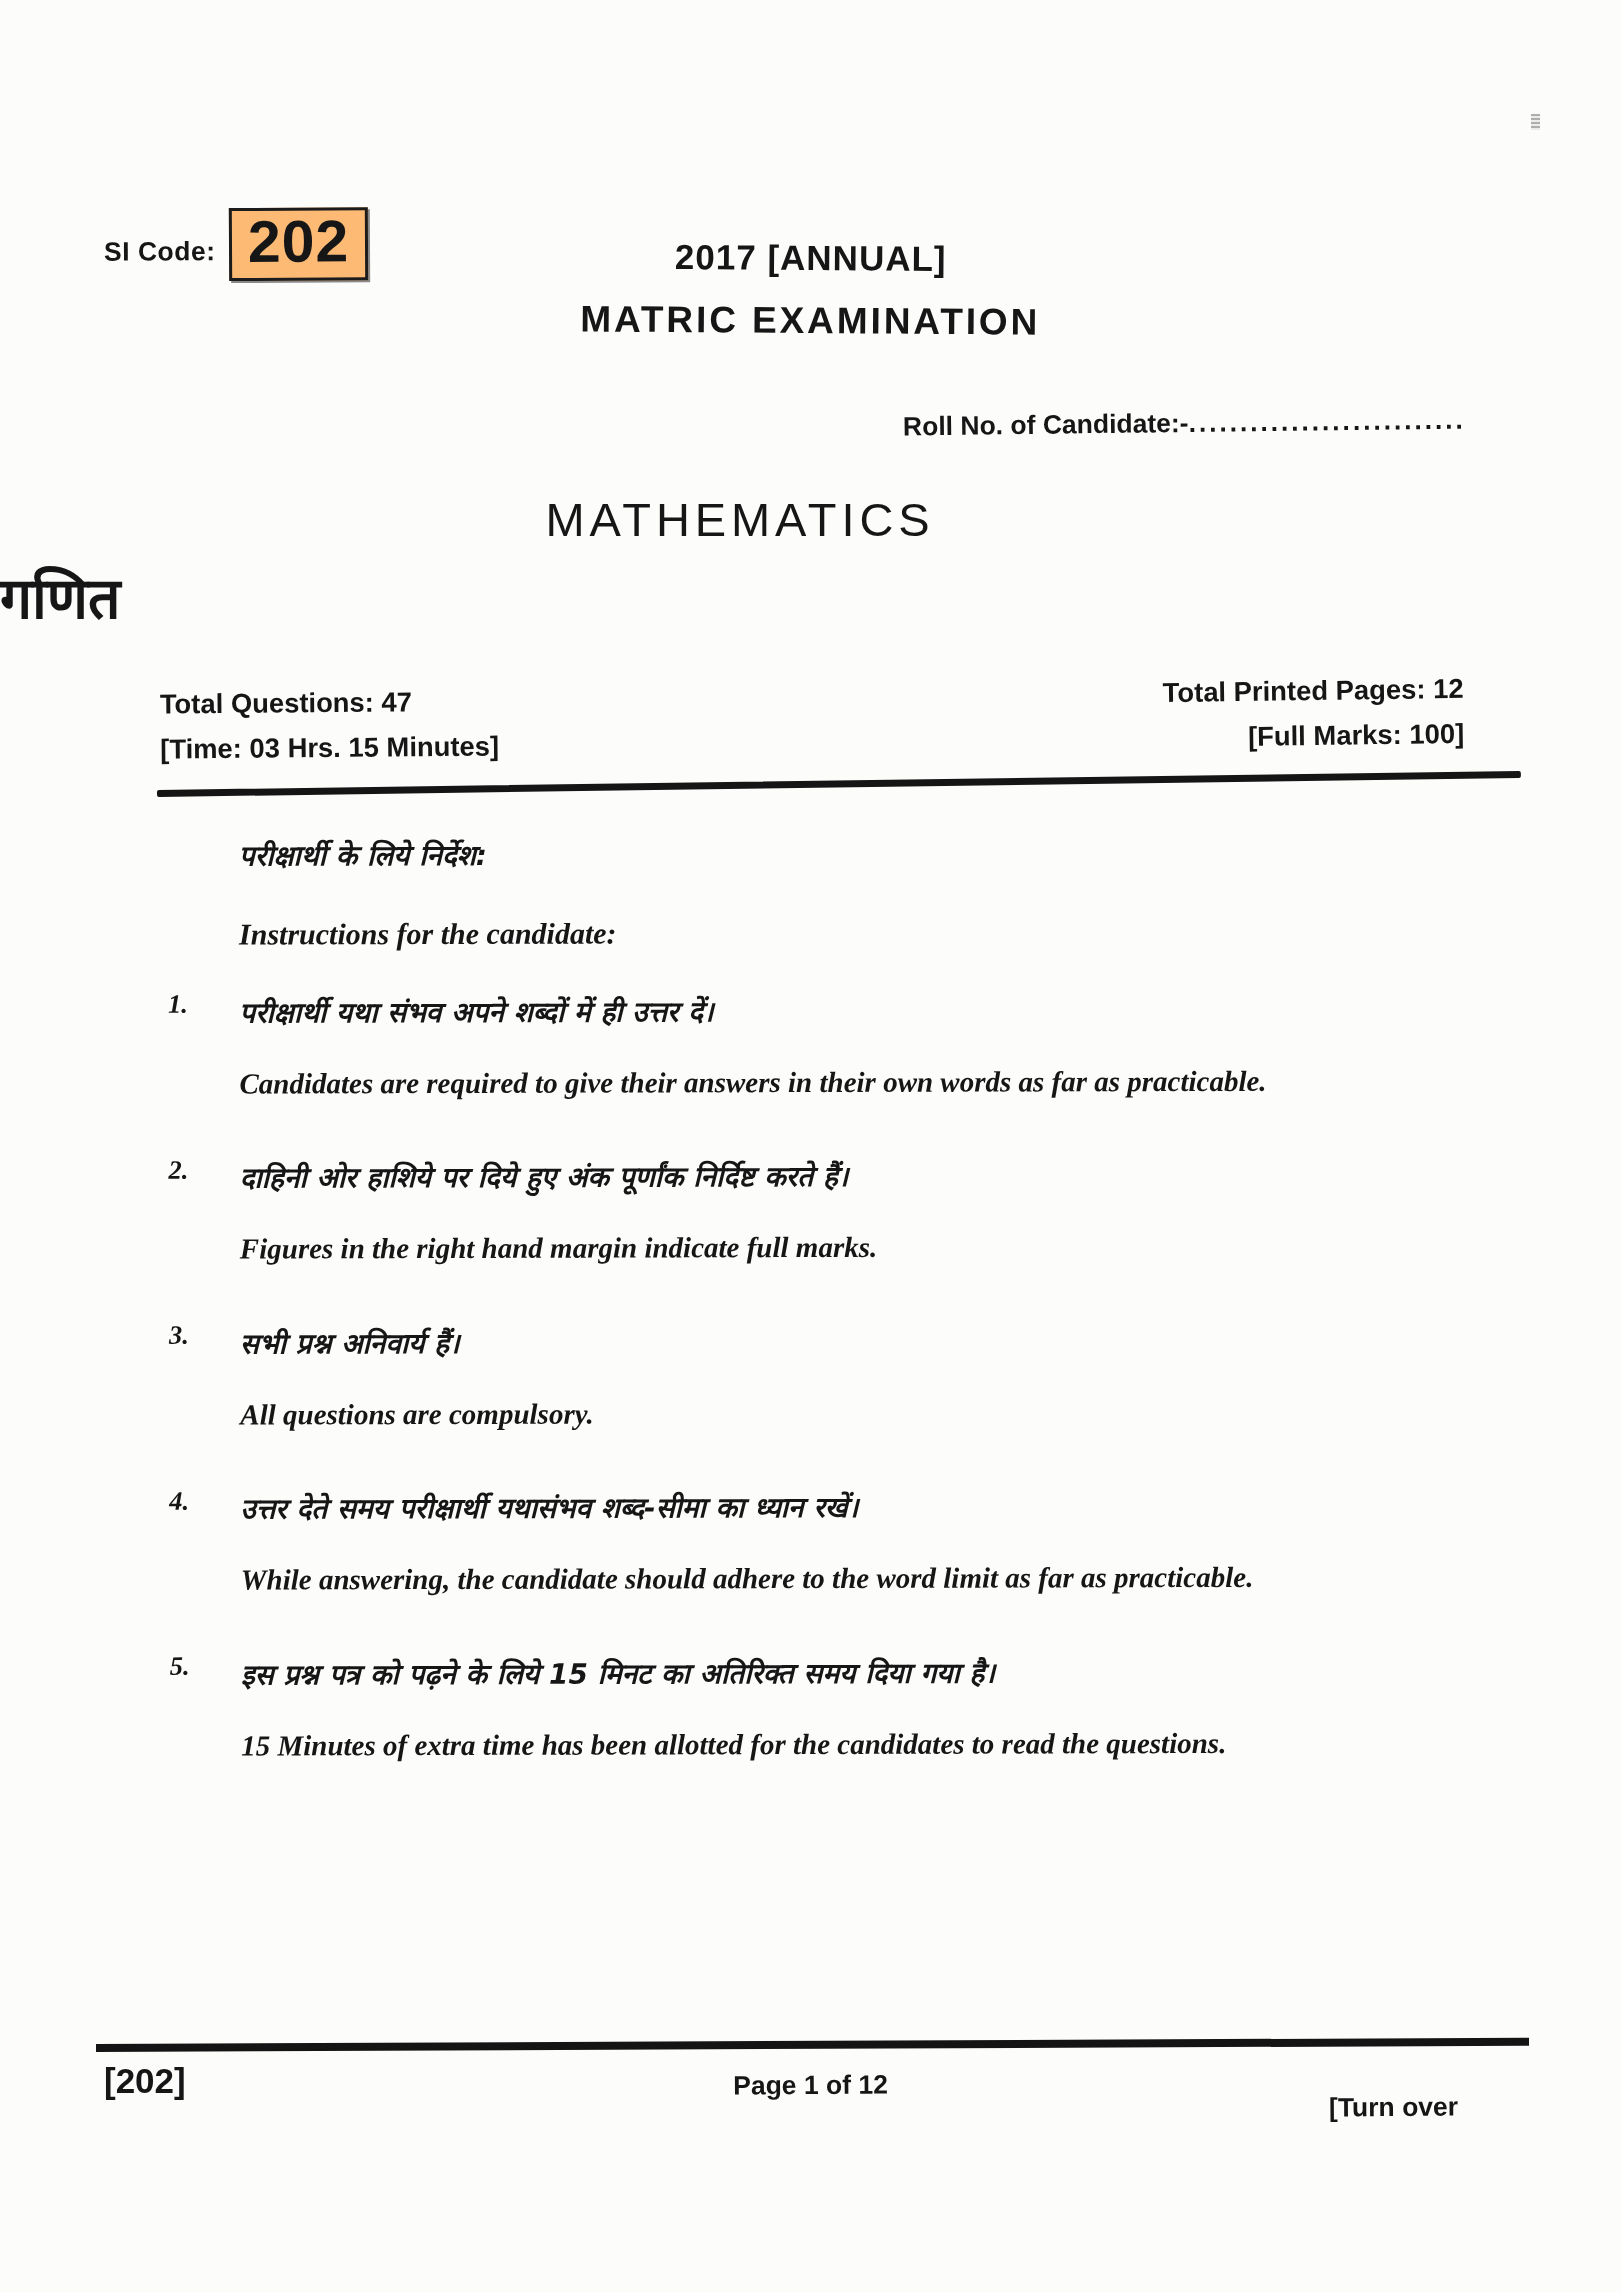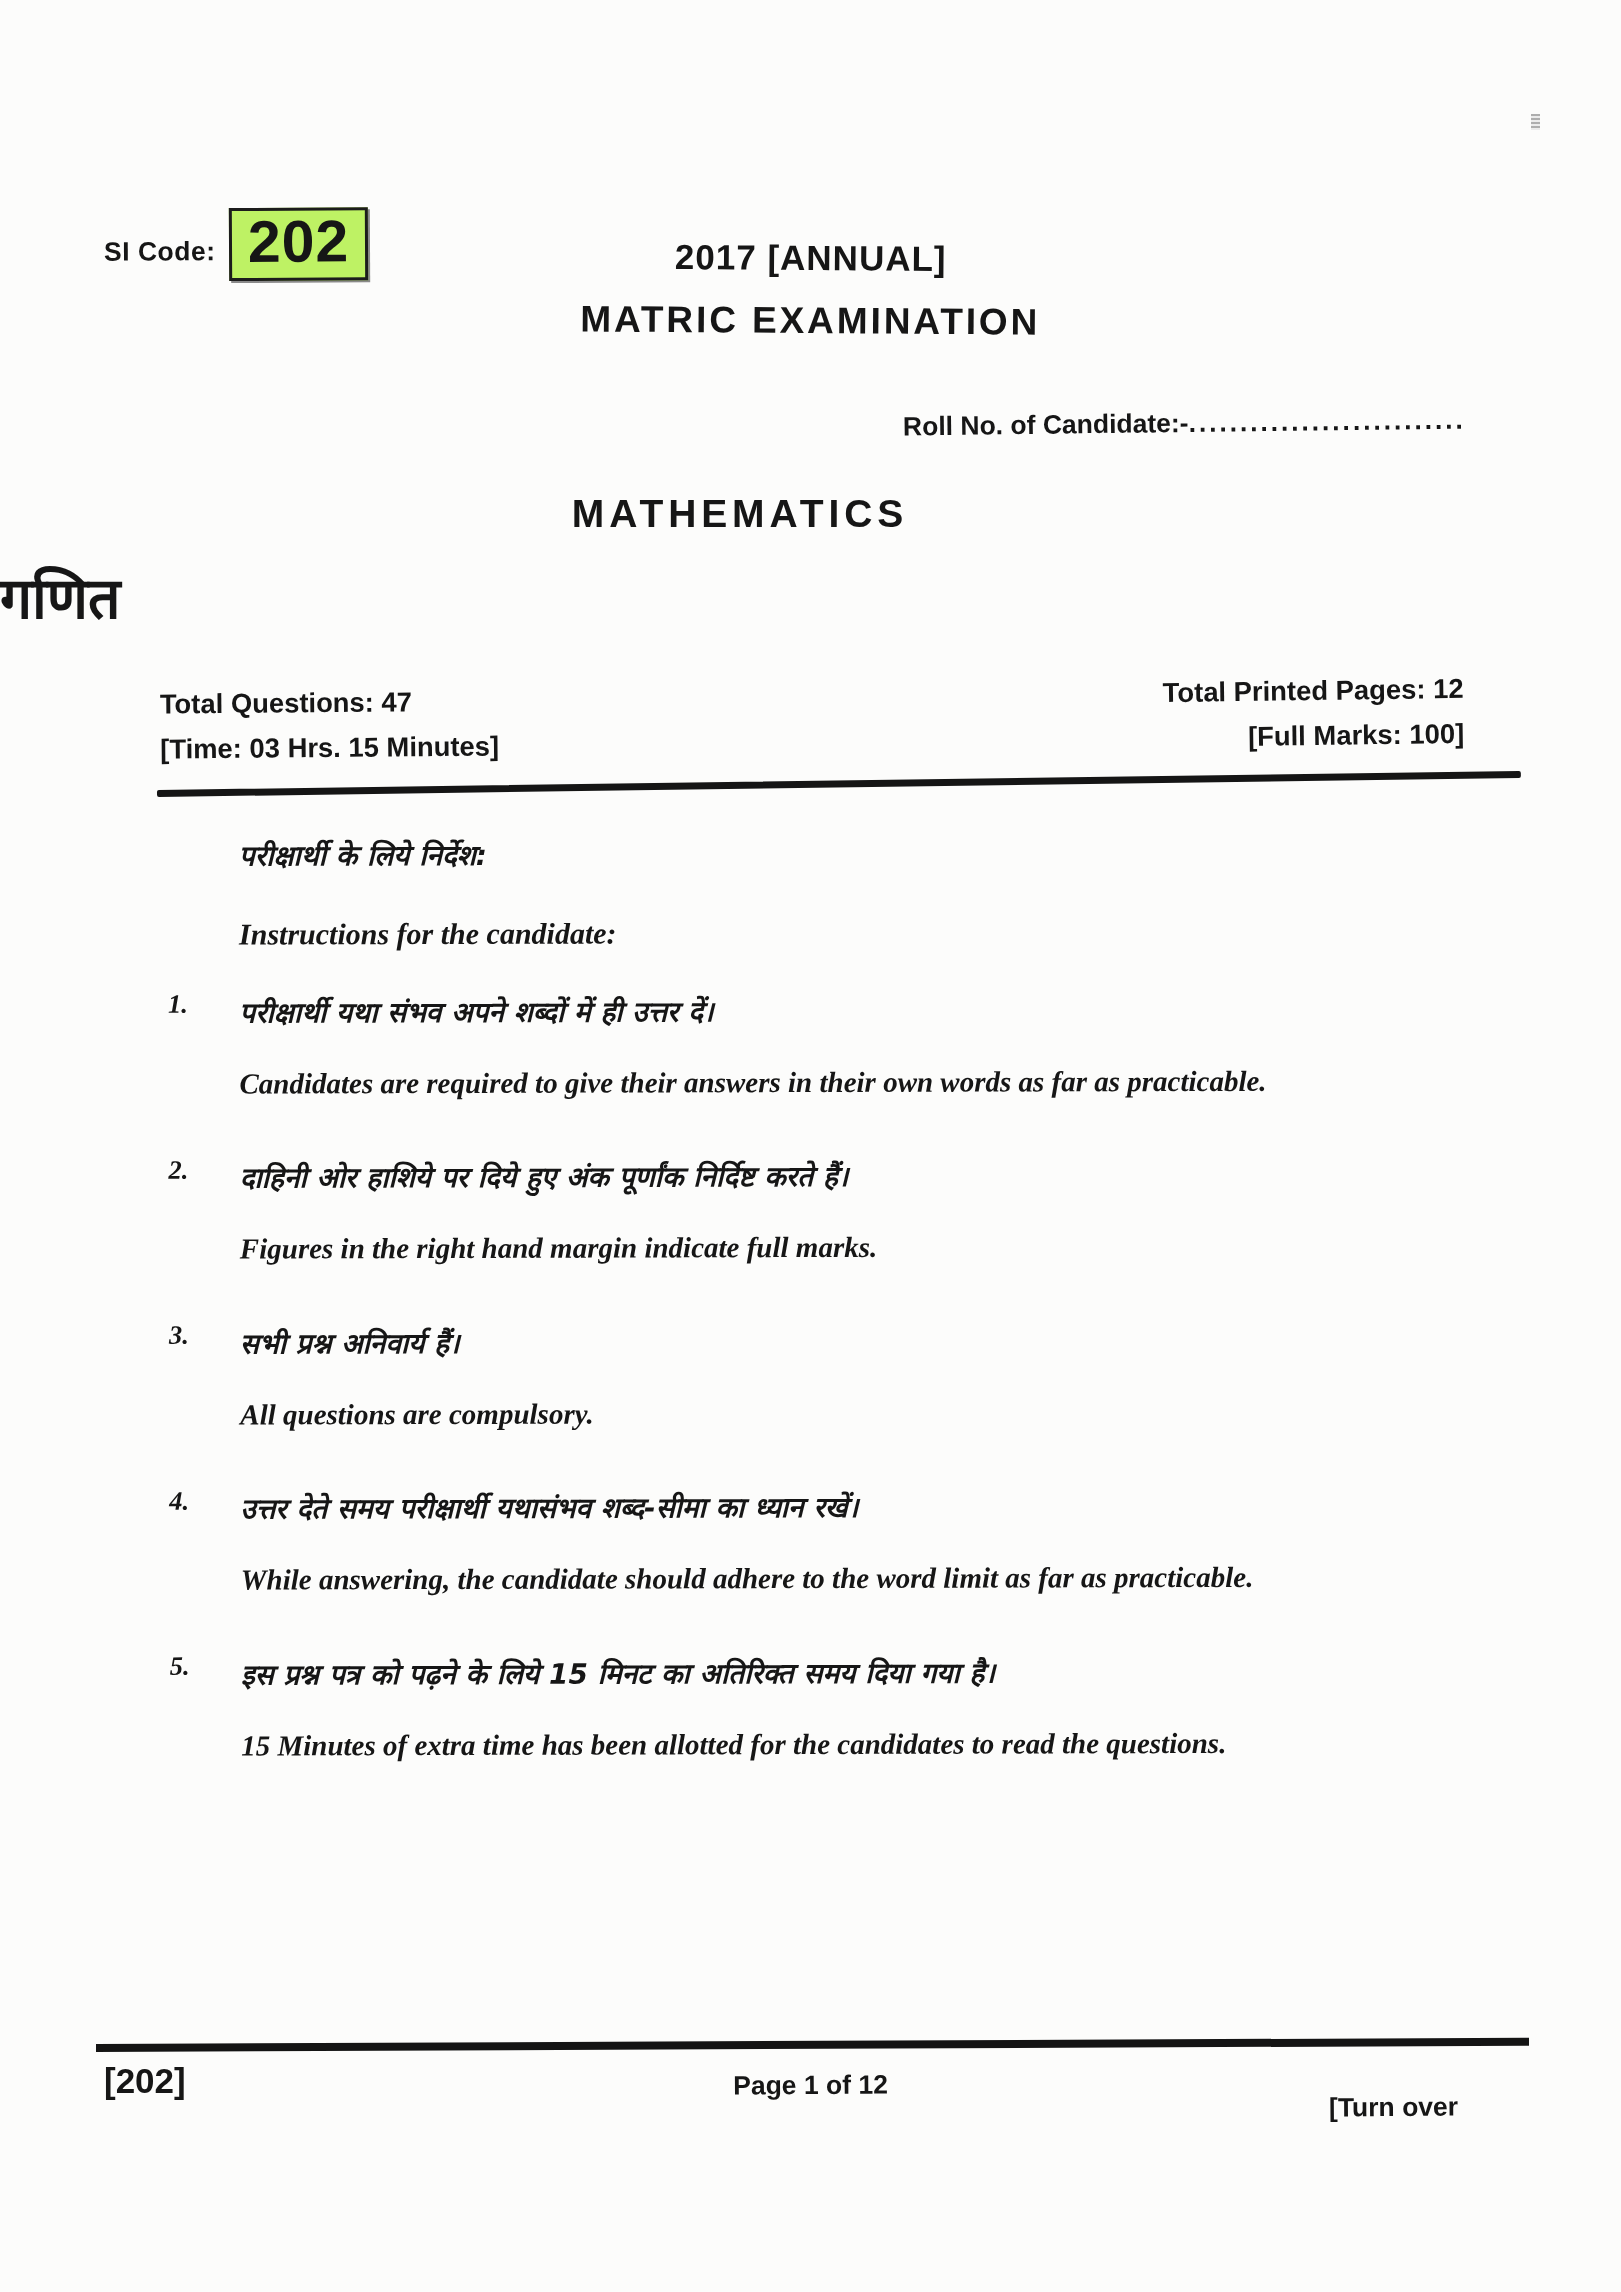--- a/index.html
+++ b/index.html
@@ -22,21 +22,21 @@
   }
   .si-label { font-size: 26.5px; font-weight: 700; letter-spacing: 0.5px; margin-top: 15px; }
   .si-box {
     margin-left: 13.7px;
     border: 3.9px solid #1c1c1c;
     box-shadow: 2px 2px 0 #8a8a8a;
     padding: 2px 15.7px 5.9px 15.7px;
     font-size: 59px; font-weight: 700;
     letter-spacing: 1px;
     line-height: 1.0;
-    background: #bef264;
+    background: #fdba74;
   }
   .head-center {
     position: absolute;
     top: 238px; left: 0; width: 1621px;
     text-align: center;
     transform: rotate(0.4deg);
   }
   .annual { font-size: 35px; font-weight: 700; letter-spacing: 1px; }
   .exam   { margin-top: 21.6px; font-size: 37px; font-weight: 700; letter-spacing: 2.9px; }
   .roll-row {
@@ -44,21 +44,21 @@
     top: 408px; right: 155px;
     font-size: 26.5px; font-weight: 700;
     transform: rotate(-0.7deg);
     white-space: nowrap;
   }
   .roll-dots { letter-spacing: 2.9px; font-weight: 700; }
   .subject-en {
     position: absolute;
     top: 492px; left: 0; width: 1480px;
     text-align: center;
-    font-size: 39px; font-weight: 700; letter-spacing: 4.9px;
+    font-size: 47px; font-weight: 400; letter-spacing: 4.9px;
   }
   .subject-hi {
     position: absolute;
     top: 557px; left: 0; width: 1621px;
     text-align: left;
     font-size: 57px; font-weight: 700;
     font-family: "DejaVu Sans", sans-serif;
   }
   
   .meta-left {

